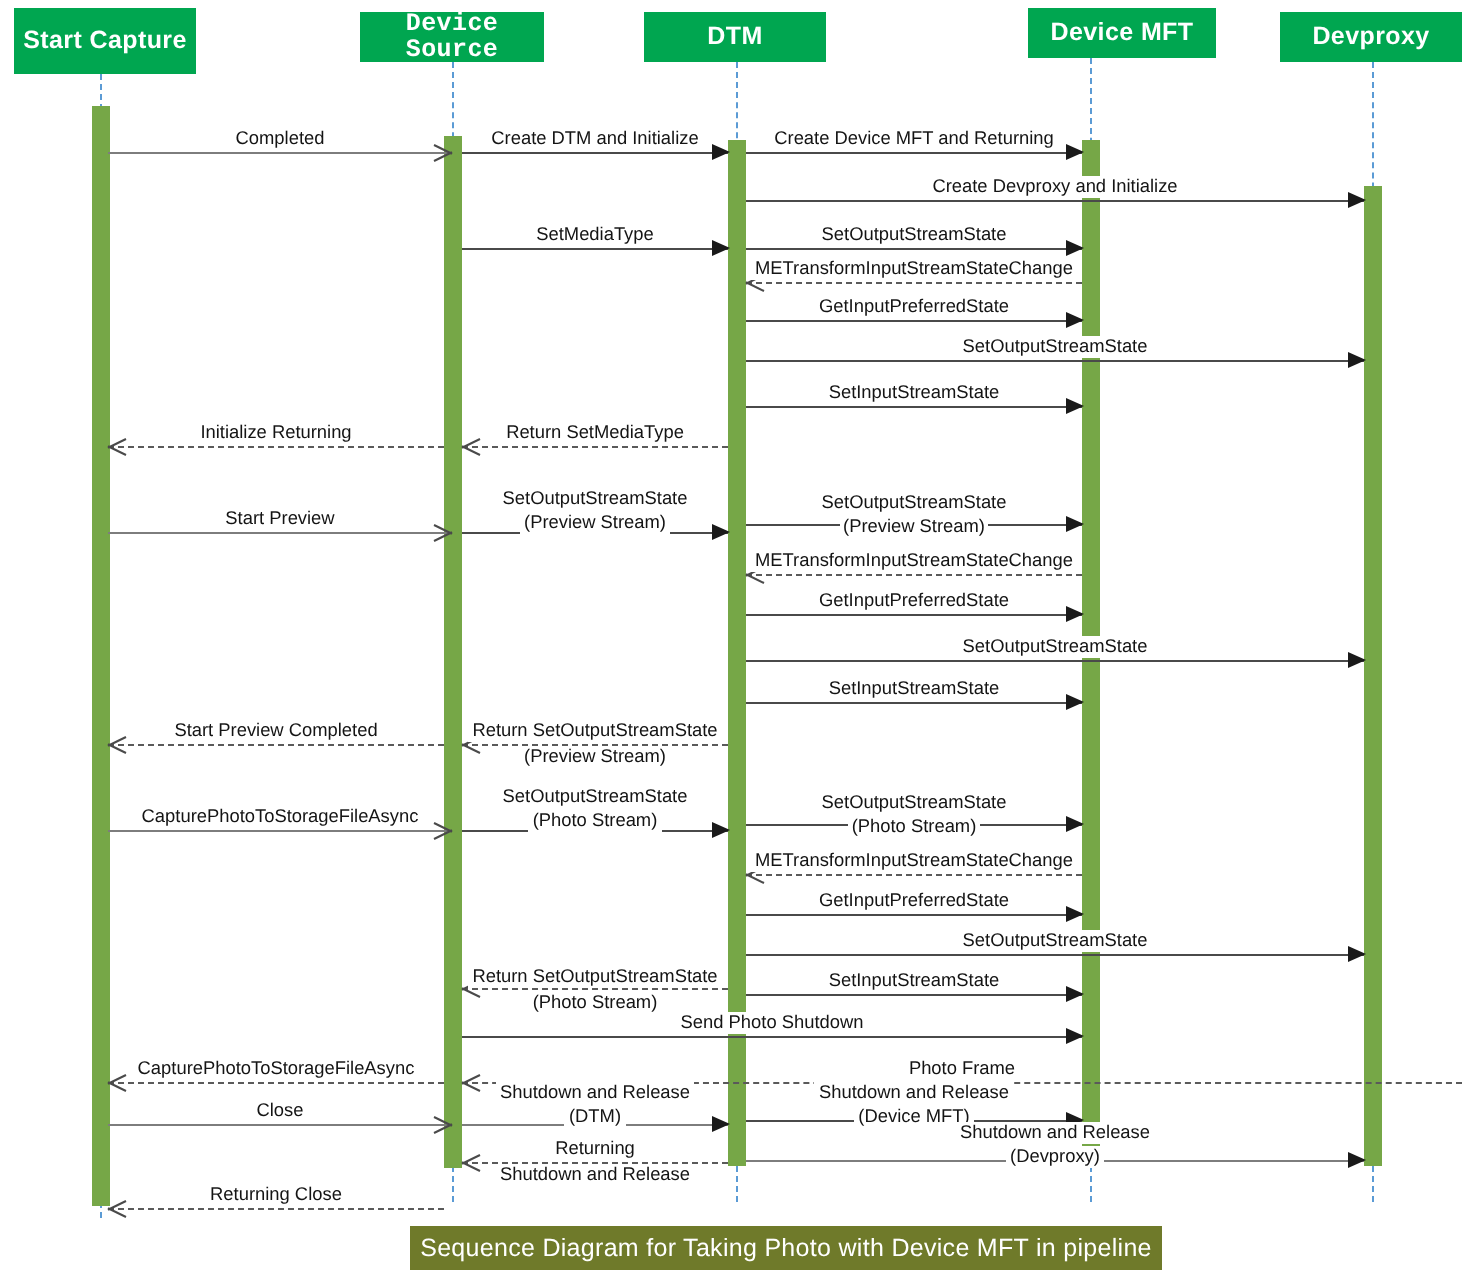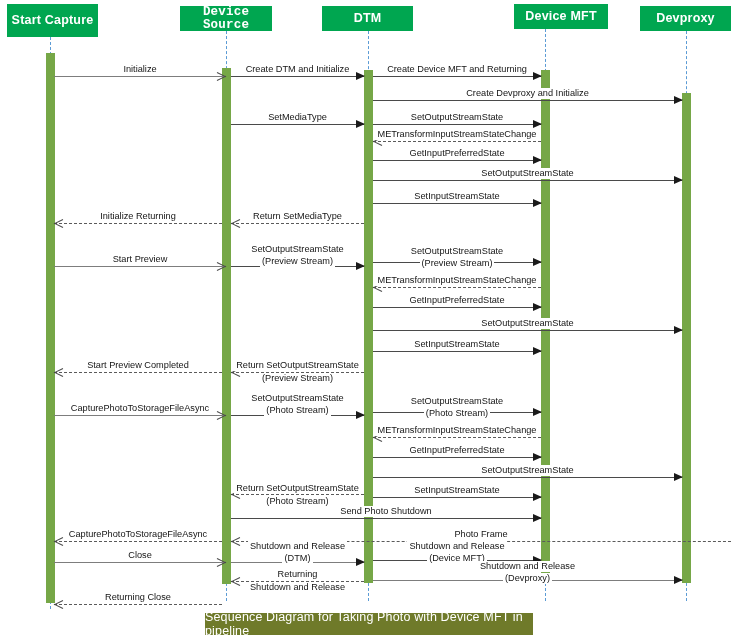--- a/index.html
+++ b/index.html
@@ -152,21 +152,21 @@
 
   <div class="activation" style="left:46px;  top:53px;  height:550px;"></div>
   <div class="activation" style="left:222px; top:68px;  height:516px;"></div>
   <div class="activation" style="left:364px; top:70px;  height:513px;"></div>
   <div class="activation" style="left:541px; top:70px;  height:513px;"></div>
   <div class="activation" style="left:682px; top:93px;  height:490px;"></div>
 
   <div class="msg faint" style="left:54px; top:76px; width:172px;">
     <div class="line"></div>
     <div class="head-r-open"></div>
-    <div class="label one"><span>Initialize</span></div>
+    <div class="label one"><span>Completed</span></div>
   </div>
 
   <div class="msg" style="left:231px; top:76px; width:133px;">
     <div class="line"></div>
     <div class="head-r"></div>
     <div class="label one"><span>Create DTM and Initialize</span></div>
   </div>
 
   <div class="msg" style="left:373px; top:76px; width:168px;">
     <div class="line"></div>
@@ -387,17 +387,17 @@
     <div class="label two" style="top:-12px;"><span>Returning</span></div>
     <div class="label two" style="top:1px;"><span>Shutdown and Release</span></div>
   </div>
 
   <div class="msg dashed" style="left:54px; top:604px; width:168px;">
     <div class="line"></div>
     <div class="head-l-open"></div>
     <div class="label one"><span>Returning Close</span></div>
   </div>
 
-  <div class="caption" style="left:205px; top:613px; width:328px; height:22px;">
+  <div class="caption" style="left:205px; top:613px; width:376px; height:22px;">
     <span>Sequence Diagram for Taking Photo with Device MFT in pipeline</span>
   </div>
 
 </div>
 
 </body></html>

